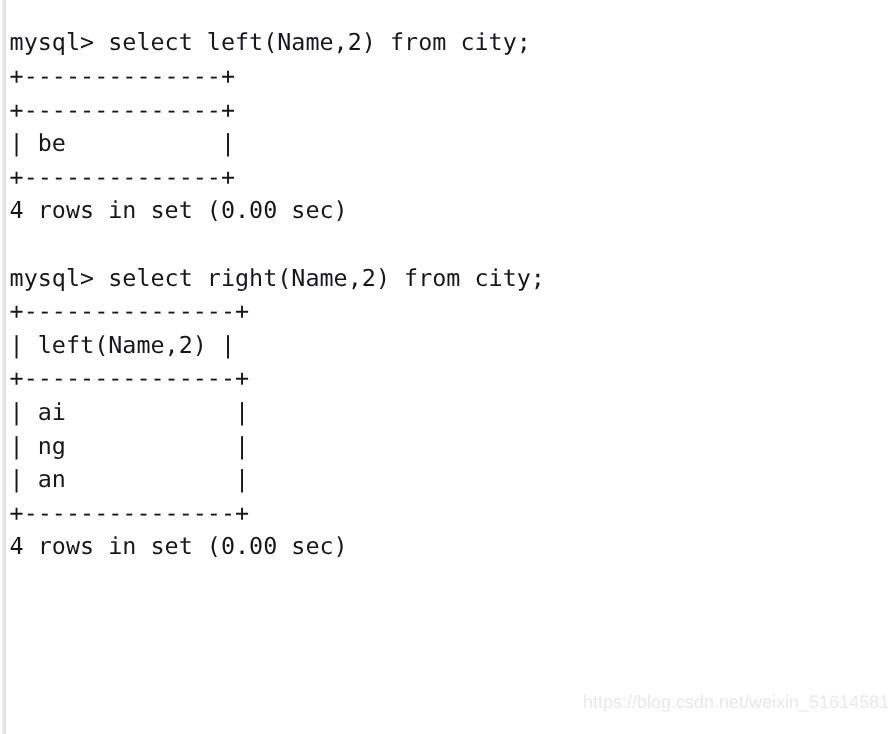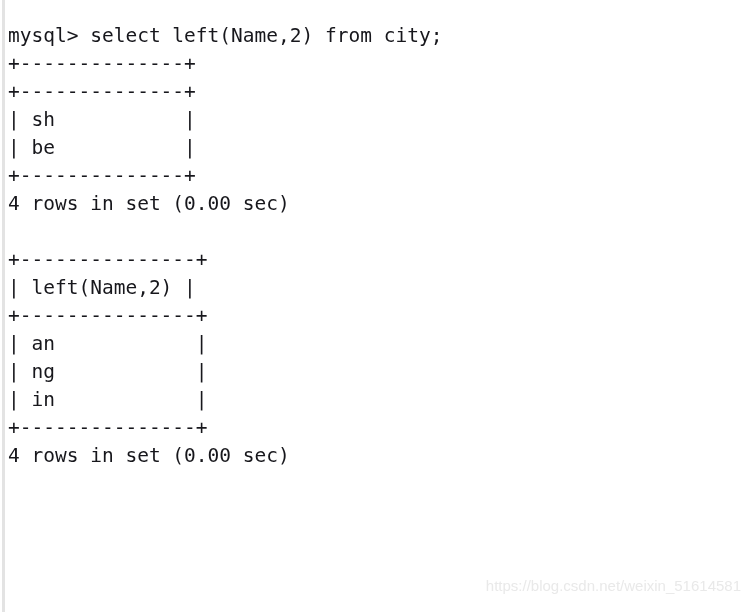--- a/index.html
+++ b/index.html
@@ -67,31 +67,31 @@
 </head>
 <body>
 
 <div class="left-gutter-rule"></div>
 
 <div class="terminal">
 
   <div class="console-line">mysql&gt; select left(Name,2) from city;</div>
   <div class="console-line">+--------------+</div>
   <div class="console-line">+--------------+</div>
-  <div class="console-line">| sh           |</div>
   <div class="console-line">| be           |</div>
   <div class="console-line">+--------------+</div>
   <div class="console-line">4 rows in set (0.00 sec)</div>
 
   <div class="console-line blank"> </div>
 
+  <div class="console-line">mysql&gt; select right(Name,2) from city;</div>
   <div class="console-line">+---------------+</div>
   <div class="console-line">| left(Name,2) |</div>
   <div class="console-line">+---------------+</div>
+  <div class="console-line">| ai            |</div>
+  <div class="console-line">| ng            |</div>
   <div class="console-line">| an            |</div>
-  <div class="console-line">| ng            |</div>
-  <div class="console-line">| in            |</div>
   <div class="console-line">+---------------+</div>
   <div class="console-line">4 rows in set (0.00 sec)</div>
 
 </div>
 
 <div class="watermark">https://blog.csdn.net/weixin_51614581</div>
 
 </body></html>

